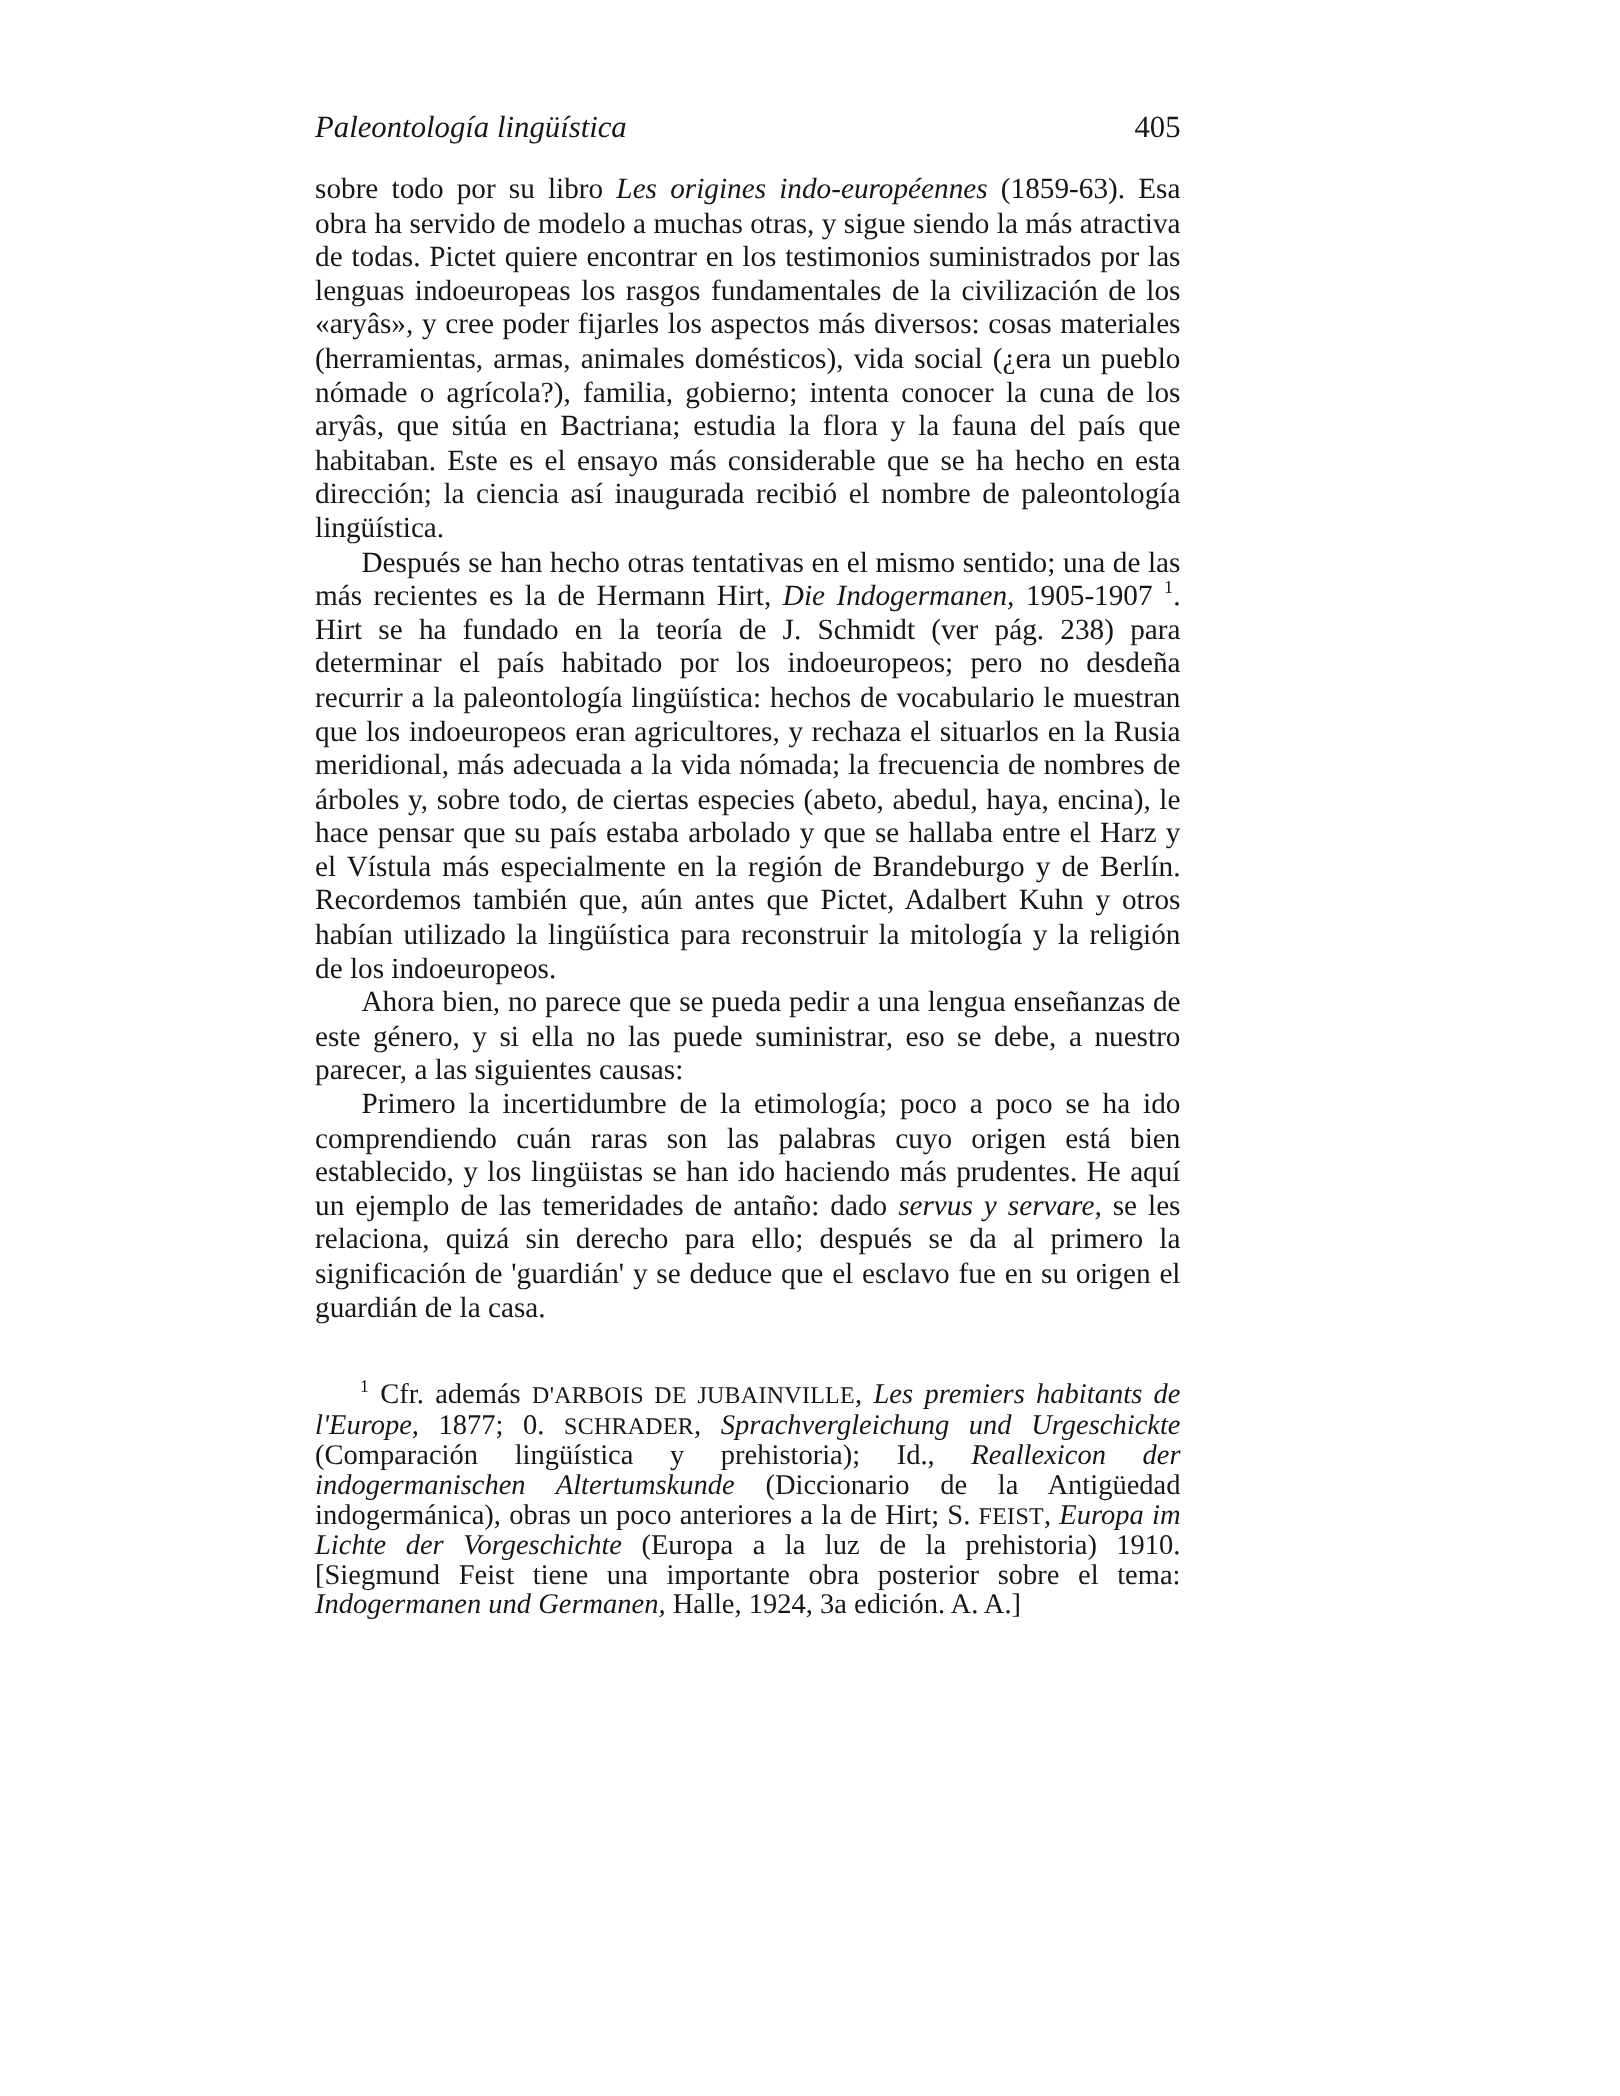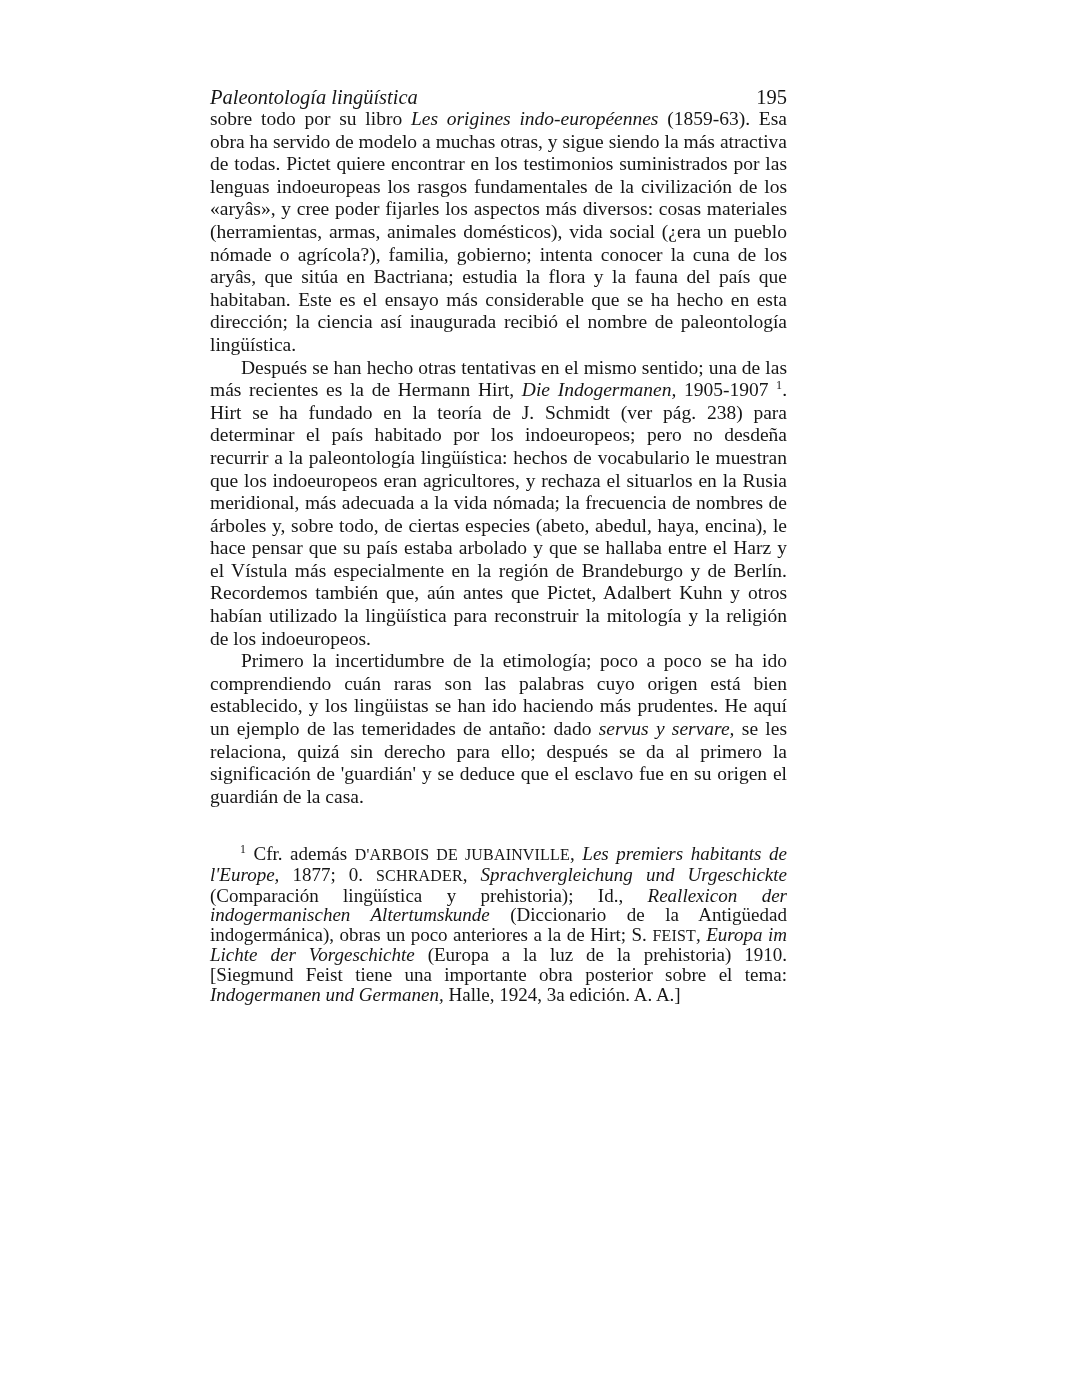--- a/index.html
+++ b/index.html
@@ -12,37 +12,38 @@
     width: 1080px;
     height: 1397px;
     background: #ffffff;
     color: #161616;
     font-family: "Liberation Serif", serif;
     overflow: hidden;
   }
   .content {
     position: absolute;
     left: 210px;
-    top: 86px;
+    top: 74px;
     width: 577px;
   }
   .page-header {
     display: flex;
     justify-content: space-between;
     align-items: baseline;
     font-size: 20.5px;
     line-height: 22px;
   }
   .running-title {
     font-style: italic;
   }
   .page-number {
     font-style: normal;
   }
   .body-text {
+    margin-top: 20px;
     font-size: 19.5px;
     line-height: 22.6px;
     text-align: justify;
   }
   .body-text p {
     margin: 0;
     padding: 0;
     text-indent: 31px;
   }
   .body-text p.no-indent {
@@ -68,26 +69,27 @@
   }
 </style>
 </head>
 <body>
 
 <div class="page">
   <div class="content">
 
     <div class="page-header">
       <span class="running-title">Paleontología lingüística</span>
-      <span class="page-number">195</span>
+      <span class="page-number">405</span>
     </div>
 
     <div class="body-text">
       <p class="no-indent"><span class="seg-normal">sobre todo por su libro </span><span class="seg-italic">Les origines indo-européennes</span><span class="seg-normal"> (1859-63). Esa obra ha servido de modelo a muchas otras, y sigue siendo la más atractiva de todas. Pictet quiere encontrar en los testimonios suministrados por las lenguas indoeuropeas los rasgos fundamentales de la civilización de los «aryâs», y cree poder fijarles los aspectos más diversos: cosas materiales (herramientas, armas, animales domésticos), vida social (¿era un pueblo nómade o agrícola?), familia, gobierno; intenta conocer la cuna de los aryâs, que sitúa en Bactriana; estudia la flora y la fauna del país que habitaban. Este es el ensayo más considerable que se ha hecho en esta dirección; la ciencia así inaugurada recibió el nombre de paleontología lingüística.</span></p>
       <p><span class="seg-normal">Después se han hecho otras tentativas en el mismo sentido; una de las más recientes es la de Hermann Hirt, </span><span class="seg-italic">Die Indogermanen,</span><span class="seg-normal"> 1905-1907 </span><span class="seg-sup">1</span><span class="seg-normal">. Hirt se ha fundado en la teoría de J. Schmidt (ver pág. 238) para determinar el país habitado por los indoeuropeos; pero no desdeña recurrir a la paleontología lingüística: hechos de vocabulario le muestran que los indoeuropeos eran agricultores, y rechaza el situarlos en la Rusia meridional, más adecuada a la vida nómada; la frecuencia de nombres de árboles y, sobre todo, de ciertas especies (abeto, abedul, haya, encina), le hace pensar que su país estaba arbolado y que se hallaba entre el Harz y el Vístula más especialmente en la región de Brandeburgo y de Berlín. Recordemos también que, aún antes que Pictet, Adalbert Kuhn y otros habían utilizado la lingüística para reconstruir la mitología y la religión de los indoeuropeos.</span></p>
+      <p><span class="seg-normal">Ahora bien, no parece que se pueda pedir a una lengua enseñanzas de este género, y si ella no las puede suministrar, eso se debe, a nuestro parecer, a las siguientes causas:</span></p>
       <p><span class="seg-normal">Primero la incertidumbre de la etimología; poco a poco se ha ido comprendiendo cuán raras son las palabras cuyo origen está bien establecido, y los lingüistas se han ido haciendo más prudentes. He aquí un ejemplo de las temeridades de antaño: dado </span><span class="seg-italic">servus y servare,</span><span class="seg-normal"> se les relaciona, quizá sin derecho para ello; después se da al primero la significación de 'guardián' y se deduce que el esclavo fue en su origen el guardián de la casa.</span></p>
     </div>
 
     <div class="footnote">
       <p><span class="seg-sup">1</span><span class="seg-normal"> Cfr. además </span><span class="seg-smallcaps">D'ARBOIS DE JUBAINVILLE</span><span class="seg-normal">, </span><span class="seg-italic">Les premiers habitants de l'Europe,</span><span class="seg-normal"> 1877; 0. </span><span class="seg-smallcaps">SCHRADER</span><span class="seg-normal">, </span><span class="seg-italic">Sprachvergleichung und Urgeschickte</span><span class="seg-normal"> (Comparación lingüística y prehistoria); Id., </span><span class="seg-italic">Reallexicon der indogermanischen Altertumskunde</span><span class="seg-normal"> (Diccionario de la Antigüedad indogermánica), obras un poco anteriores a la de Hirt; S. </span><span class="seg-smallcaps">FEIST</span><span class="seg-normal">, </span><span class="seg-italic">Europa im Lichte der Vorgeschichte</span><span class="seg-normal"> (Europa a la luz de la prehistoria) 1910. [Siegmund Feist tiene una importante obra posterior sobre el tema: </span><span class="seg-italic">Indogermanen und Germanen,</span><span class="seg-normal"> Halle, 1924, 3a edición. A. A.]</span></p>
     </div>
 
   </div>
 </div>
 

